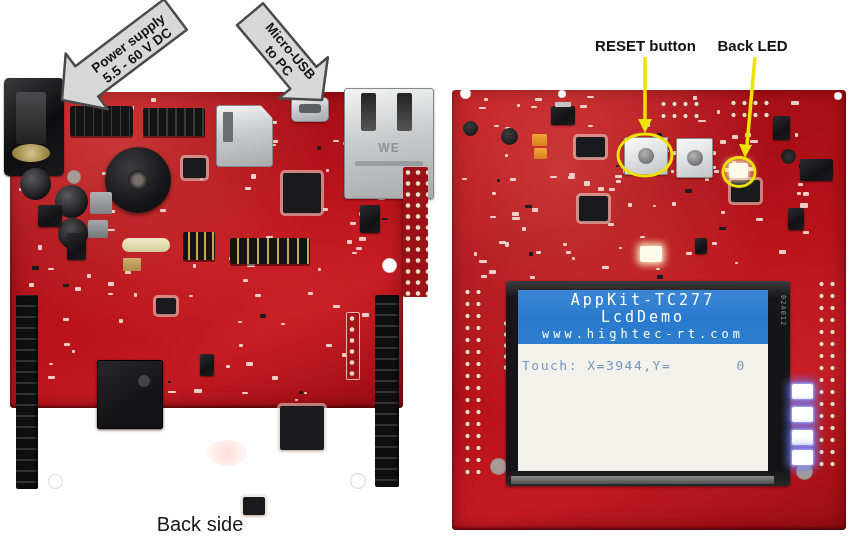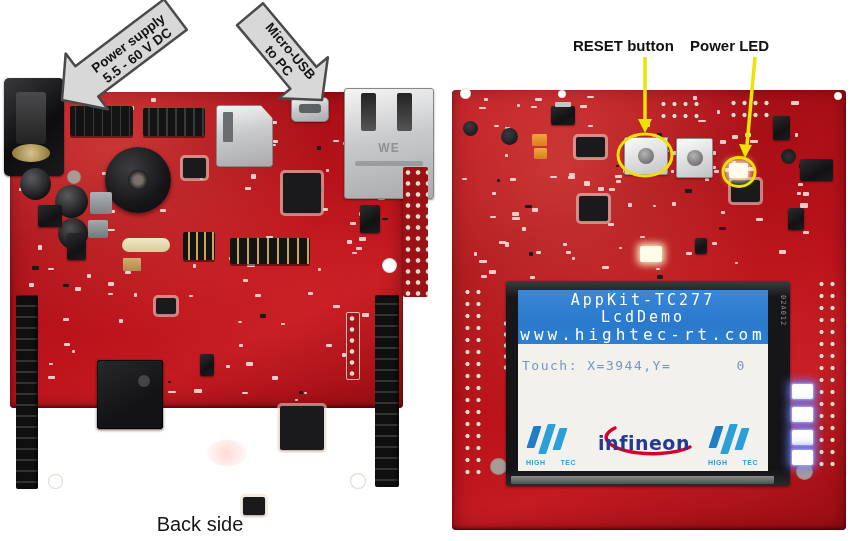--- a/index.html
+++ b/index.html
@@ -43,38 +43,38 @@
         box-shadow:0 0 9px 4px rgba(110,130,255,.85),0 0 2px 1px #dfe6ff}
   .wled{background:#fffbe8;border-radius:2px;box-shadow:0 0 7px 3px rgba(255,246,200,.9)}
   
   .lcdmod{background:linear-gradient(#3c3c3e,#17171a 8%,#141416 92%,#2a2a2c);border-radius:3px;
           z-index:3;box-shadow:0 1px 3px rgba(40,0,0,.6)}
   .lcdscr{position:absolute;left:12px;top:9px;width:250px;height:181px;background:#f2f1ec;
           overflow:hidden;font-family:"DejaVu Sans Mono",monospace}
   .lcdband{height:54px;background:linear-gradient(#3c88d6,#2a79cc 55%,#2e7fd0);color:#fff;
            display:flex;flex-direction:column;justify-content:center;text-align:center}
   .lb1{font-size:15px;line-height:17px;letter-spacing:3px}
-  .lb3{font-size:16px;line-height:17px;letter-spacing:4px}
+  .lb3{font-size:12px;line-height:17px;letter-spacing:4px}
   .touch{margin-top:14px;font-size:13px;letter-spacing:1.5px;color:#7897bd;white-space:pre;padding-left:4px}
   .time{margin-top:3px;font-size:14px;letter-spacing:2px;color:#7897bd;text-align:center}
   .logorow{position:absolute;left:8px;right:8px;bottom:5px;height:48px;display:flex;
            justify-content:space-between;align-items:flex-end}
   .ht{position:relative;width:52px;height:42px}
   .ht i{position:absolute;width:8px;border-radius:1px;transform:skewX(-18deg)}
   .ht .t{position:absolute;bottom:0;font-size:7px;font-weight:bold;color:#2b9fd8;
          font-family:"Liberation Sans",sans-serif;letter-spacing:.5px}
   .flexlbl{position:absolute;right:3px;top:14px;writing-mode:vertical-rl;font-size:7px;
            color:#8f8f8f;letter-spacing:1px;font-family:"DejaVu Sans Mono",monospace}
   .lcdfoot{position:absolute;left:5px;right:16px;bottom:2px;height:8px;
            background:linear-gradient(#8b8b89,#50504e);border-radius:1px}
   
   .overlay{position:absolute;left:0;top:0;z-index:6;pointer-events:none}
   .overlay text{font-family:"Liberation Sans",sans-serif;font-weight:bold;font-size:13.5px;
                 fill:#131313;text-anchor:middle}
-  .biglabel{position:absolute;z-index:7;font-weight:bold;font-size:15px;color:#111;text-align:left}
+  .biglabel{position:absolute;z-index:7;font-weight:bold;font-size:15px;color:#111;text-align:center}
   .caption{position:absolute;z-index:7;font-size:20px;color:#161616;text-align:center;top:513px}
   .we{position:absolute;left:0;right:0;top:52px;text-align:center;font-weight:bold;font-size:12px;
       letter-spacing:1px;color:#8e9290}
   .slot{position:absolute;top:4px;width:15px;height:38px;background:linear-gradient(#222,#555);
         border-radius:2px}
 </style>
 </head>
 <body>
 
 <div class="stage">
@@ -433,40 +433,20 @@
     <div class="cmp mntg" style="left:344px;top:373px;width:17px;height:17px"></div>
 
     <div class="cmp lcdmod" style="left:54px;top:191px;width:284px;height:205px">
       <div class="lcdscr">
         <div class="lcdband">
           <div class="lb1">AppKit-TC277</div>
           <div class="lb1">LcdDemo</div>
           <div class="lb3">www.hightec-rt.com</div>
         </div>
         <div class="touch">Touch: X=3944,Y=       0</div>
-        <div class="logorow">
-          <div class="ht">
-            <i style="left:4px;top:2px;height:22px;background:#1f7fc4"></i>
-            <i style="left:17px;top:0;height:30px;background:#2b9fd8"></i>
-            <i style="left:30px;top:4px;height:22px;background:#2b9fd8"></i>
-            <span class="t" style="left:0">HIGH</span>
-            <span class="t" style="right:2px">TEC</span>
-          </div>
-          <svg width="104" height="42" viewBox="0 0 104 42" style="margin-bottom:3px">
-            <path d="M24,7 A40,14 0 1 0 99,26" fill="none" stroke="#d40029" stroke-width="3.4" stroke-linecap="round"></path>
-            <text x="53" y="29" text-anchor="middle" style="font:bold 19px 'DejaVu Sans',sans-serif;fill:#233a8f;letter-spacing:.5px">infineon</text>
-          </svg>
-          <div class="ht">
-            <i style="left:4px;top:2px;height:22px;background:#1f7fc4"></i>
-            <i style="left:17px;top:0;height:30px;background:#2b9fd8"></i>
-            <i style="left:30px;top:4px;height:22px;background:#2b9fd8"></i>
-            <span class="t" style="left:0">HIGH</span>
-            <span class="t" style="right:2px">TEC</span>
-          </div>
-        </div>
       </div>
       <div class="flexlbl">02A012</div>
       <div class="lcdfoot"></div>
     </div>
 
     <div class="cmp blk" style="left:326px;top:330px;width:13px;height:11px"></div>
     <div class="cmp blk" style="left:326px;top:345px;width:13px;height:11px"></div>
     <div class="cmp blk" style="left:326px;top:360px;width:13px;height:11px"></div>
     <div class="cmp bled" style="left:340px;top:294px;width:21px;height:15px;z-index:4"></div>
     <div class="cmp bled" style="left:340px;top:317px;width:21px;height:15px;z-index:4"></div>
@@ -490,16 +470,16 @@
     <line x1="645" y1="57" x2="645" y2="121" stroke="#ece303" stroke-width="3.5"></line>
     <path d="M645,133 L638,119 L652,119 Z" fill="#ece303"></path>
     <ellipse cx="645" cy="155" rx="27" ry="21" fill="none" stroke="#ece303" stroke-width="3"></ellipse>
 
     <line x1="755" y1="57" x2="747" y2="145" stroke="#ece303" stroke-width="3.5"></line>
     <path d="M745,158 L739,144 L752,145 Z" fill="#ece303"></path>
     <ellipse cx="739" cy="172" rx="16" ry="14.5" fill="none" stroke="#ece303" stroke-width="3"></ellipse>
   </svg>
 
   <div class="biglabel" style="left:573px;top:37px;width:145px">RESET button</div>
-  <div class="biglabel" style="left:690px;top:37px;width:125px">Power LED</div>
+  <div class="biglabel" style="left:690px;top:37px;width:125px">Back LED</div>
 
   <div class="caption" style="left:110px;width:180px">Back side</div>
 </div>
 
 </body></html>

